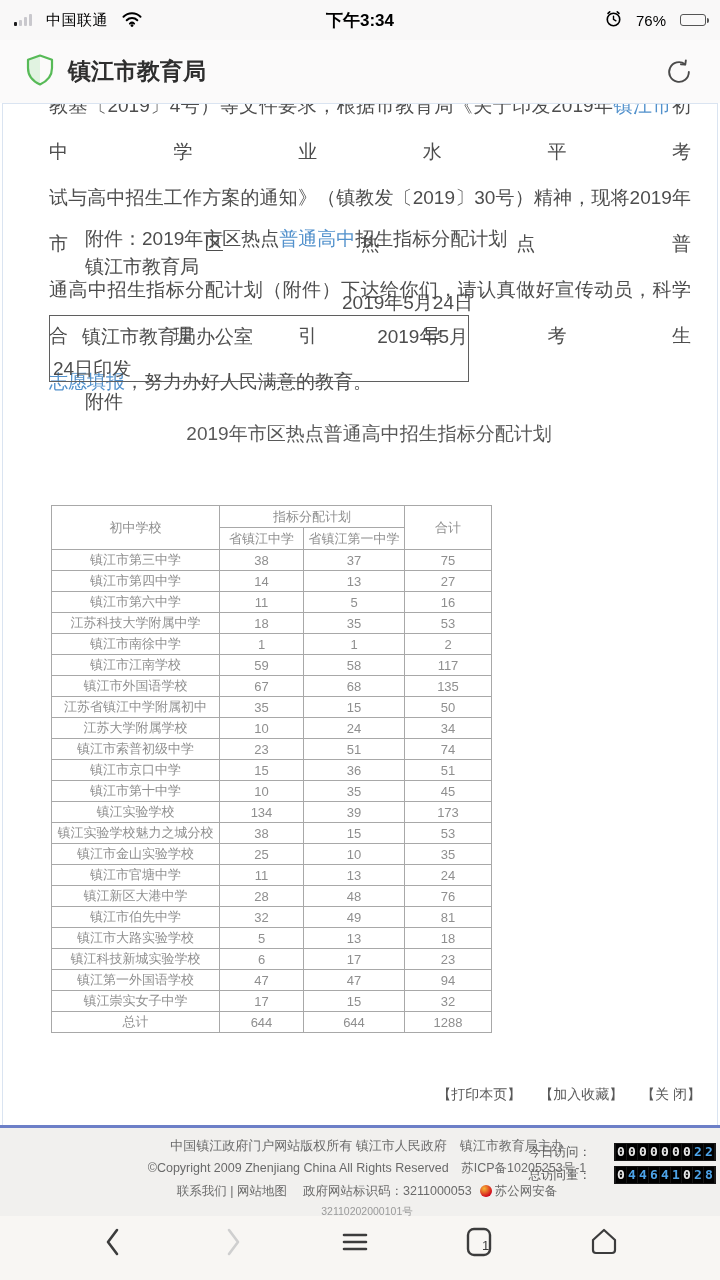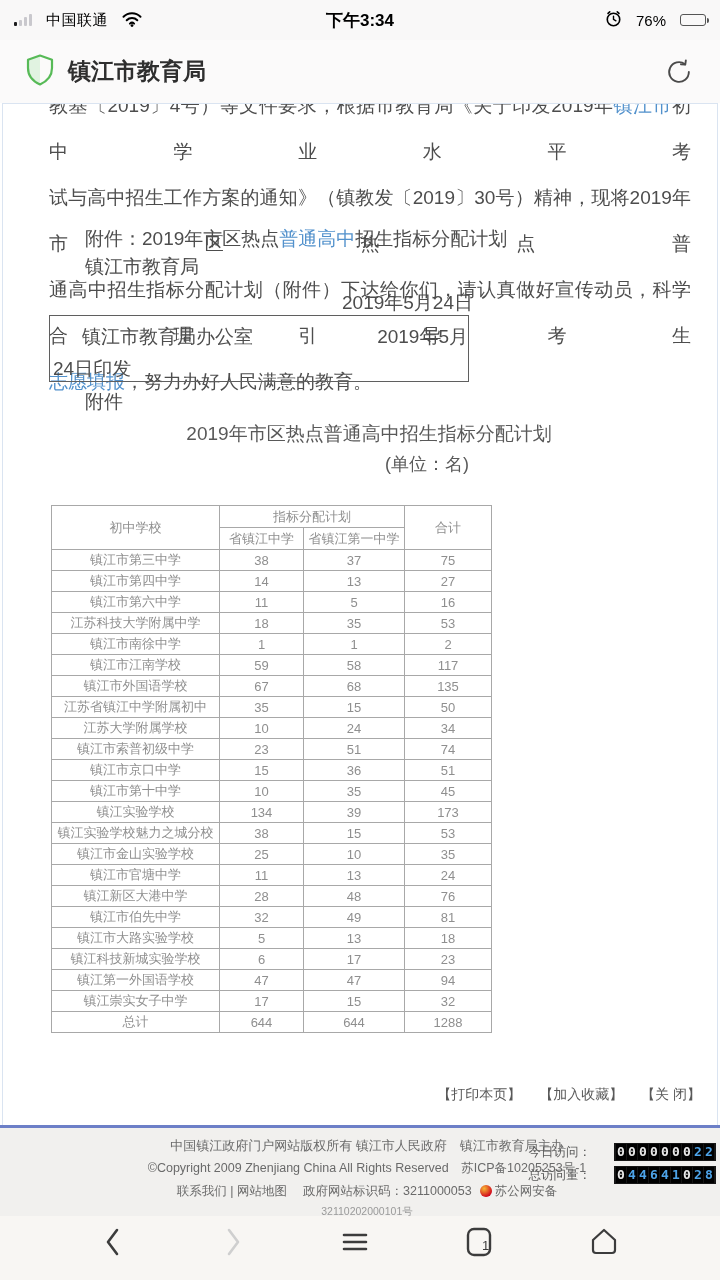--- a/index.html
+++ b/index.html
@@ -153,21 +153,20 @@
   <div class="stamp-box">
     <div class="stamp-row1">
       <span class="stamp-office">镇江市教育局办公室</span>
       <span class="stamp-date1">2019年5月</span>
     </div>
     <div class="stamp-date2">24日印发</div>
   </div>
 
   <div class="attach-label">附件</div>
   <div class="table-title">2019年市区热点普通高中招生指标分配计划</div>
-  <div class="unit-note">(单位：名)</div>
 
   <table class="quota-table">
     <colgroup>
         <col style="width:168px">
         <col style="width:84px">
         <col style="width:101px">
         <col style="width:87px">
       </colgroup>
     <thead>
       <tr>

